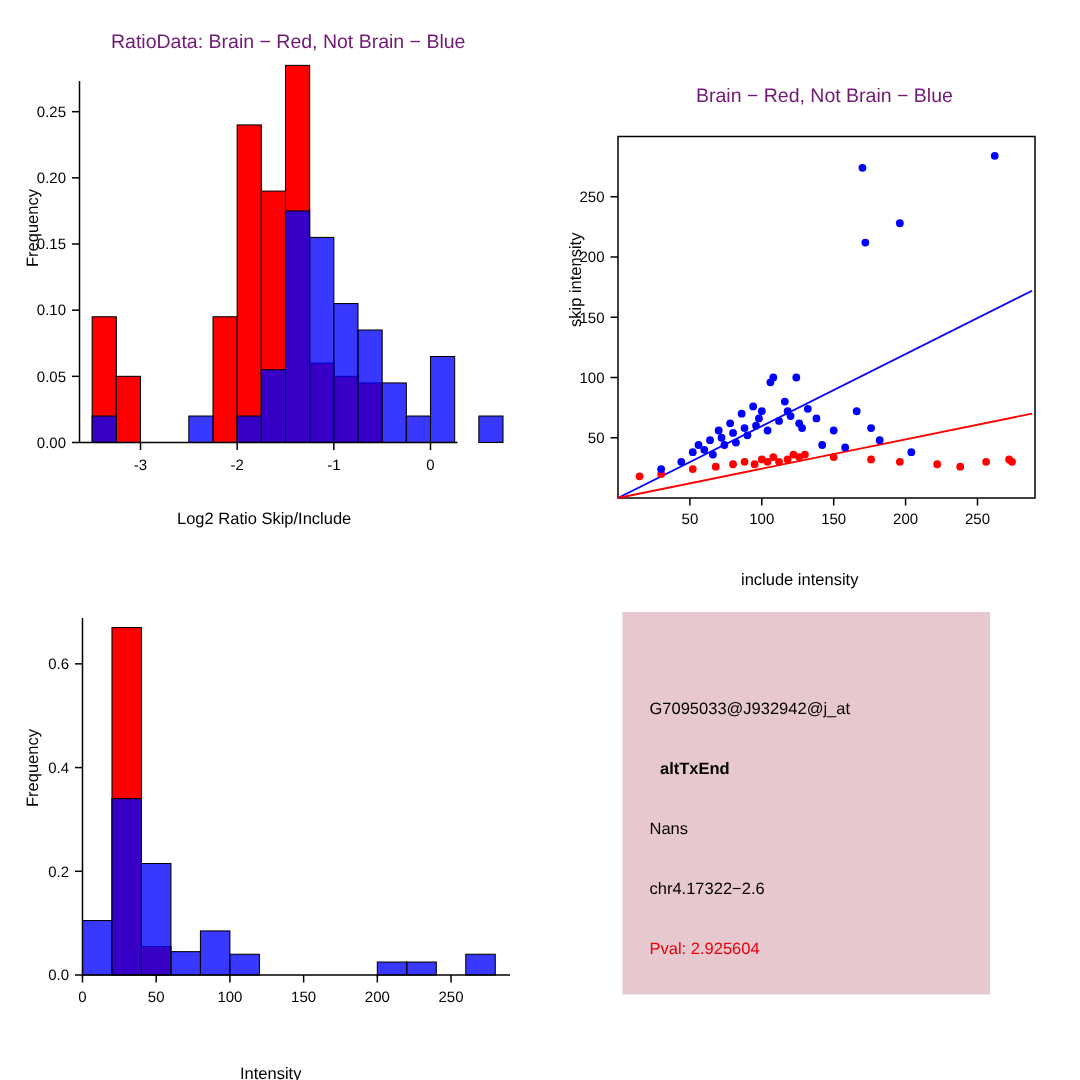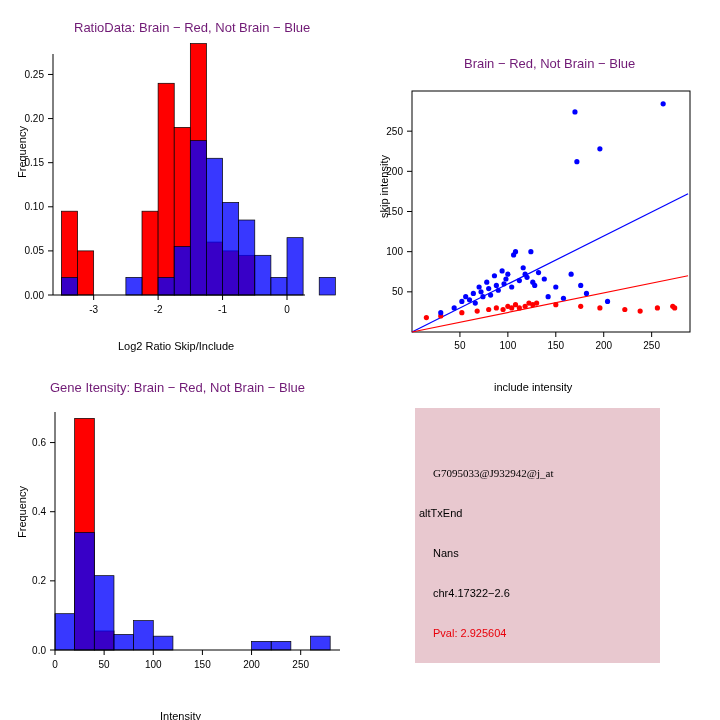--- a/index.html
+++ b/index.html
@@ -161,21 +161,20 @@
         <line x1="52" y1="175.5" x2="47" y2="175.5" stroke="#000"></line>
         <text x="43" y="179" text-anchor="end" font-family="Liberation Sans, sans-serif" font-size="10" fill="#000">150</text>
         <line x1="52" y1="135.33333333333334" x2="47" y2="135.33333333333334" stroke="#000"></line>
         <text x="43" y="138.83333333333334" text-anchor="end" font-family="Liberation Sans, sans-serif" font-size="10" fill="#000">200</text>
         <line x1="52" y1="95.16666666666666" x2="47" y2="95.16666666666666" stroke="#000"></line>
         <text x="43" y="98.66666666666666" text-anchor="end" font-family="Liberation Sans, sans-serif" font-size="10" fill="#000">250</text>
       </svg>
   </div>
 
   <div class="panel" style="left:0;top:360px;width:360px;height:360px;">
-    <div class="ptitle" style="left:14px;top:20px;">Gene Itensity: Brain − Red, Not Brain − Blue</div>
     <div class="axlabel vert" style="left:16px;top:178px;">Frequency</div>
     <div class="axlabel" style="left:160px;top:350px;">Intensity</div>
     <svg id="svg-hist-int" width="360" height="360">
         <rect x="74.65517241379311" y="58.37142857142854" width="19.655172413793096" height="231.62857142857146" fill="#ff0000" fill-opacity="1" stroke="#000" stroke-width="0.7"></rect>
         <rect x="94.3103448275862" y="270.98571428571427" width="19.655172413793096" height="19.014285714285734" fill="#ff0000" fill-opacity="1" stroke="#000" stroke-width="0.7"></rect>
         <rect x="55" y="253.7" width="19.65517241379311" height="36.30000000000001" fill="#0000ff" fill-opacity="0.78" stroke="#000" stroke-width="0.7"></rect>
         <rect x="74.65517241379311" y="172.45714285714286" width="19.655172413793096" height="117.54285714285714" fill="#0000ff" fill-opacity="0.78" stroke="#000" stroke-width="0.7"></rect>
         <rect x="94.3103448275862" y="215.67142857142858" width="19.655172413793096" height="74.32857142857142" fill="#0000ff" fill-opacity="0.78" stroke="#000" stroke-width="0.7"></rect>
         <rect x="113.9655172413793" y="274.4428571428571" width="19.65517241379311" height="15.557142857142878" fill="#0000ff" fill-opacity="0.78" stroke="#000" stroke-width="0.7"></rect>
         <rect x="133.6206896551724" y="260.6142857142857" width="19.65517241379311" height="29.3857142857143" fill="#0000ff" fill-opacity="0.78" stroke="#000" stroke-width="0.7"></rect>
@@ -203,20 +202,20 @@
         <text x="46" y="224.35714285714283" text-anchor="end" font-family="Liberation Sans, sans-serif" font-size="10" fill="#000">0.2</text>
         <line x1="55" y1="151.7142857142857" x2="50" y2="151.7142857142857" stroke="#000"></line>
         <text x="46" y="155.2142857142857" text-anchor="end" font-family="Liberation Sans, sans-serif" font-size="10" fill="#000">0.4</text>
         <line x1="55" y1="82.57142857142856" x2="50" y2="82.57142857142856" stroke="#000"></line>
         <text x="46" y="86.07142857142856" text-anchor="end" font-family="Liberation Sans, sans-serif" font-size="10" fill="#000">0.6</text>
       </svg>
   </div>
 
   <div class="panel" style="left:360px;top:360px;width:360px;height:360px;">
     <div class="infobox" id="infobox" style="left: 55px; top: 48px; width: 245px; height: 255px; background: rgb(232, 200, 207);"></div>
-    <div class="infoline" style="left:73px;top:107px;font-family:Liberation Serif, serif;">G7095033@J932942@j_at</div>
-    <div class="infoline" style="left:59px;top:147px;">altTxEnd</div>
+    <div class="infoline" style="left:73px;top:107px;">G7095033@J932942@j_at</div>
+    <div class="infoline" style="left:80px;top:147px;font-weight:bold;">altTxEnd</div>
     <div class="infoline" style="left:73px;top:187px;">Nans</div>
     <div class="infoline" style="left:73px;top:227px;text-align:right;">chr4.17322−2.6</div>
     <div class="infoline pval" style="left:73px;top:267px;">Pval: 2.925604</div>
   </div>
 
 </div>
 
 </body></html>

